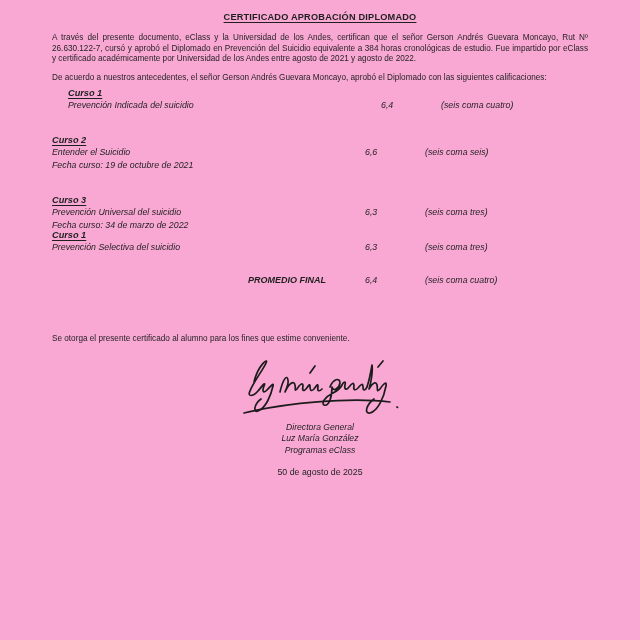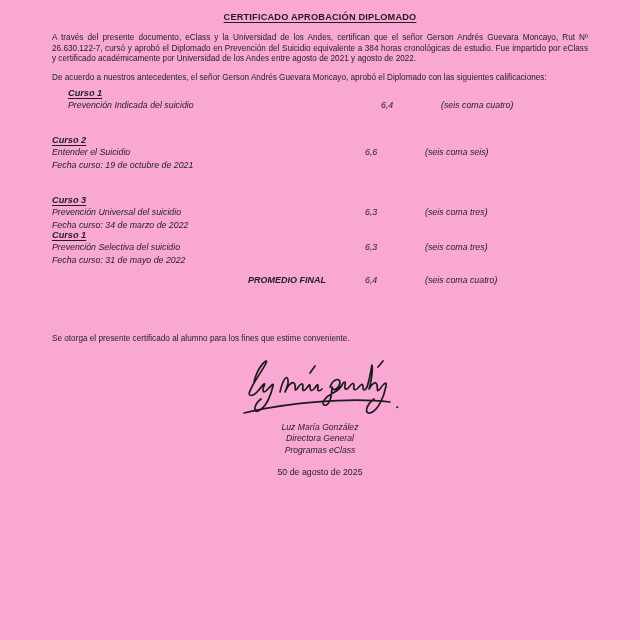--- a/index.html
+++ b/index.html
@@ -97,21 +97,20 @@
     <div class="course-date">Fecha curso: 34 de marzo de 2022</div>
   </section>
 
   <section class="abs course" id="course-4">
     <div class="course-heading">Curso 1</div>
     <div class="course-line">
       <span>Prevención Selectiva del suicidio</span>
       <span class="grade">6,3</span>
       <span class="grade-words">(seis coma tres)</span>
     </div>
-    <div class="course-date">Fecha curso: 31 de mayo de 2022</div>
   </section>
 
   <div class="abs course-line" id="final-average">
     <span class="avg-label">PROMEDIO FINAL</span>
     <span class="grade">6,4</span>
     <span class="grade-words">(seis coma cuatro)</span>
   </div>
 
   <p class="abs para" id="closing">Se otorga el presente certificado al alumno para los fines que estime conveniente.</p>
 
@@ -121,20 +120,20 @@
       <path d="M50,40 C53,27 57,22 58,28 C59,32 56,37 55,40 C59,31 64,28 65,33 C66,37 64,40 67,37 C70,32 73,30 73,34 C72,38 73,40 76,37 C79,33 80,31 80,35 C80,38 81,40 84,37 C87,33 88,31 88,35 C87,39 89,40 92,37"></path>
       <path d="M80,21 L85,14"></path>
       <path d="M100,35 C103,27 110,25 110,31 C109,37 103,40 102,35 C102,45 99,55 94,53 C91,51 95,45 103,41 C107,39 110,37 112,33 C114,29 116,29 115,33 C114,37 116,39 119,35 C122,31 124,30 124,34 C123,38 125,39 128,36 C131,32 133,31 133,35 C133,39 135,39 137,35 C139,29 141,19 142,13 C143,19 141,31 139,37 C142,31 146,29 147,33 C148,37 146,41 150,37 C154,31 157,29 156,34 C154,45 148,59 140,61 C134,62 136,53 144,47"></path>
       <path d="M148,15 L153,9"></path>
       <path d="M14,61 C55,51 120,45 160,50"></path>
       <path d="M167,55 L167.5,55.4"></path>
     </svg>
   </div>
 
   <div class="abs" id="signer">
+    <div>Directora General</div>
     <div>Luz María González</div>
-    <div>Directora General</div>
     <div>Programas eClass</div>
   </div>
 
   <div class="abs" id="issue-date">50 de agosto de 2025</div>
 
 </div>
 
 </body></html>

